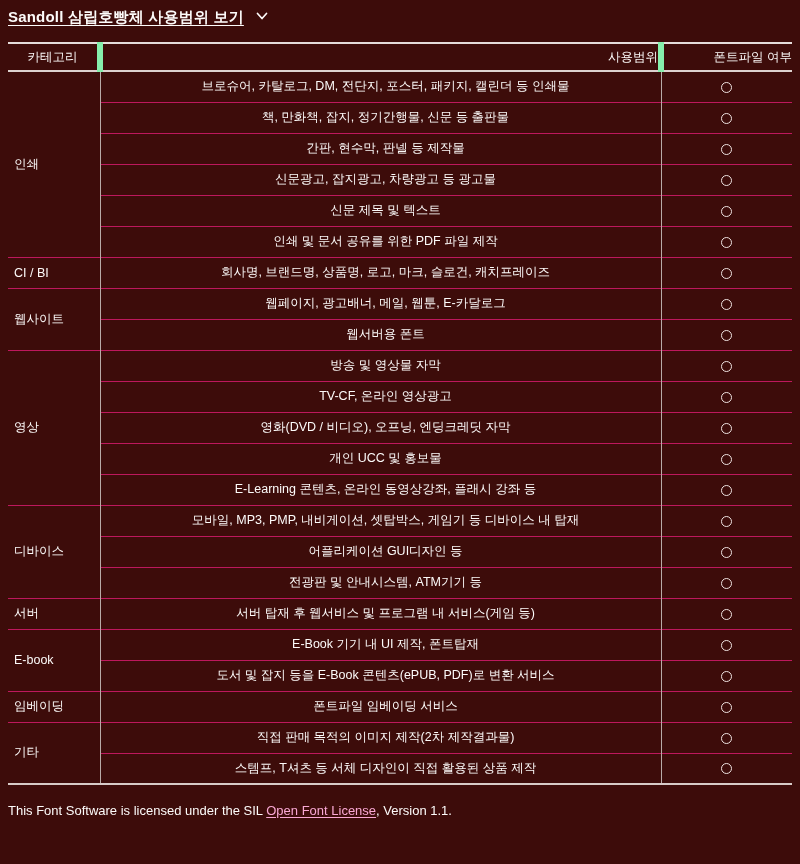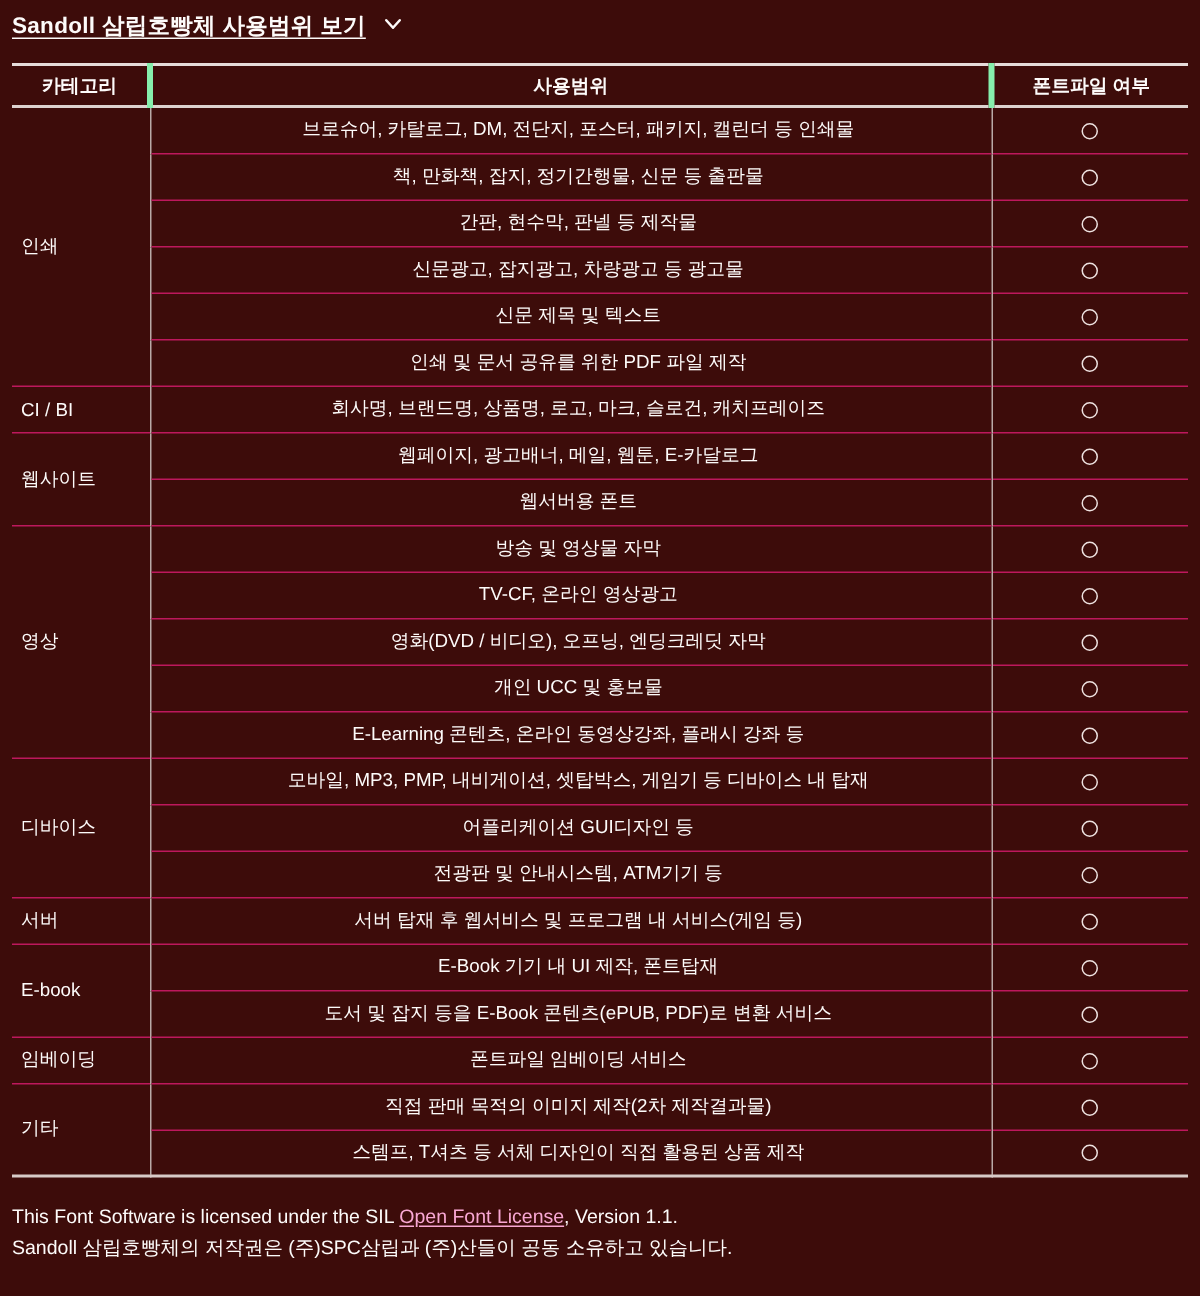--- a/index.html
+++ b/index.html
@@ -33,21 +33,21 @@
     table-layout: fixed;
     border-top: 2px solid #e6dcda;
     border-bottom: 2px solid #d8cbc8;
   }
   col.c-cat    { width: 92px; }
   col.c-usage  { width: 561px; }
   col.c-status { width: 131px; }
 
   thead th {
     height: 28px;
-    font-size: 12.5px; font-weight: bold;
+    font-size: 12.5px; font-weight: normal;
     text-align: center; vertical-align: middle;
     border-bottom: 2px solid #ddd2cf;
     color: #fdfbfa;
   }
   tbody td {
     height: 31px;
     font-size: 12.5px;
     vertical-align: middle;
     border-top: 1px solid #be185d;
   }
@@ -56,21 +56,21 @@
   td.cat {
     font-weight: normal;
     padding-left: 6px;
     text-align: left;
   }
   td.usage {
     padding-left: 10px;
     text-align: center;
     border-left: 1px solid #b9aaa7;
   }
-  th.h-usage, th.h-status { border-left: 4px solid #86efac; }
+  th.h-usage, th.h-status { border-left: 6px solid #86efac; text-align: right; }
   td.status {
     text-align: center;
     border-left: 1px solid #b9aaa7;
   }
   .circle {
     display: inline-block;
     width: 11px; height: 11px;
     border: 1.5px solid #eee2e0;
     border-radius: 50%;
     vertical-align: middle;
@@ -214,16 +214,15 @@
           <td class="usage">스템프, T셔츠 등 서체 디자인이 직접 활용된 상품 제작</td>
           <td class="status"><span class="circle" title="○"></span></td>
         </tr>
       </tbody>
   </table>
 
   <div class="footer">
     <div>
       <span>This Font Software is licensed under the SIL </span><a>Open Font License</a><span>, Version 1.1.</span>
     </div>
-    <div>Sandoll 삼립호빵체의 저작권은 (주)SPC삼립과 (주)산들이 공동 소유하고 있습니다.</div>
   </div>
 
 </div>
 
 </body></html>

